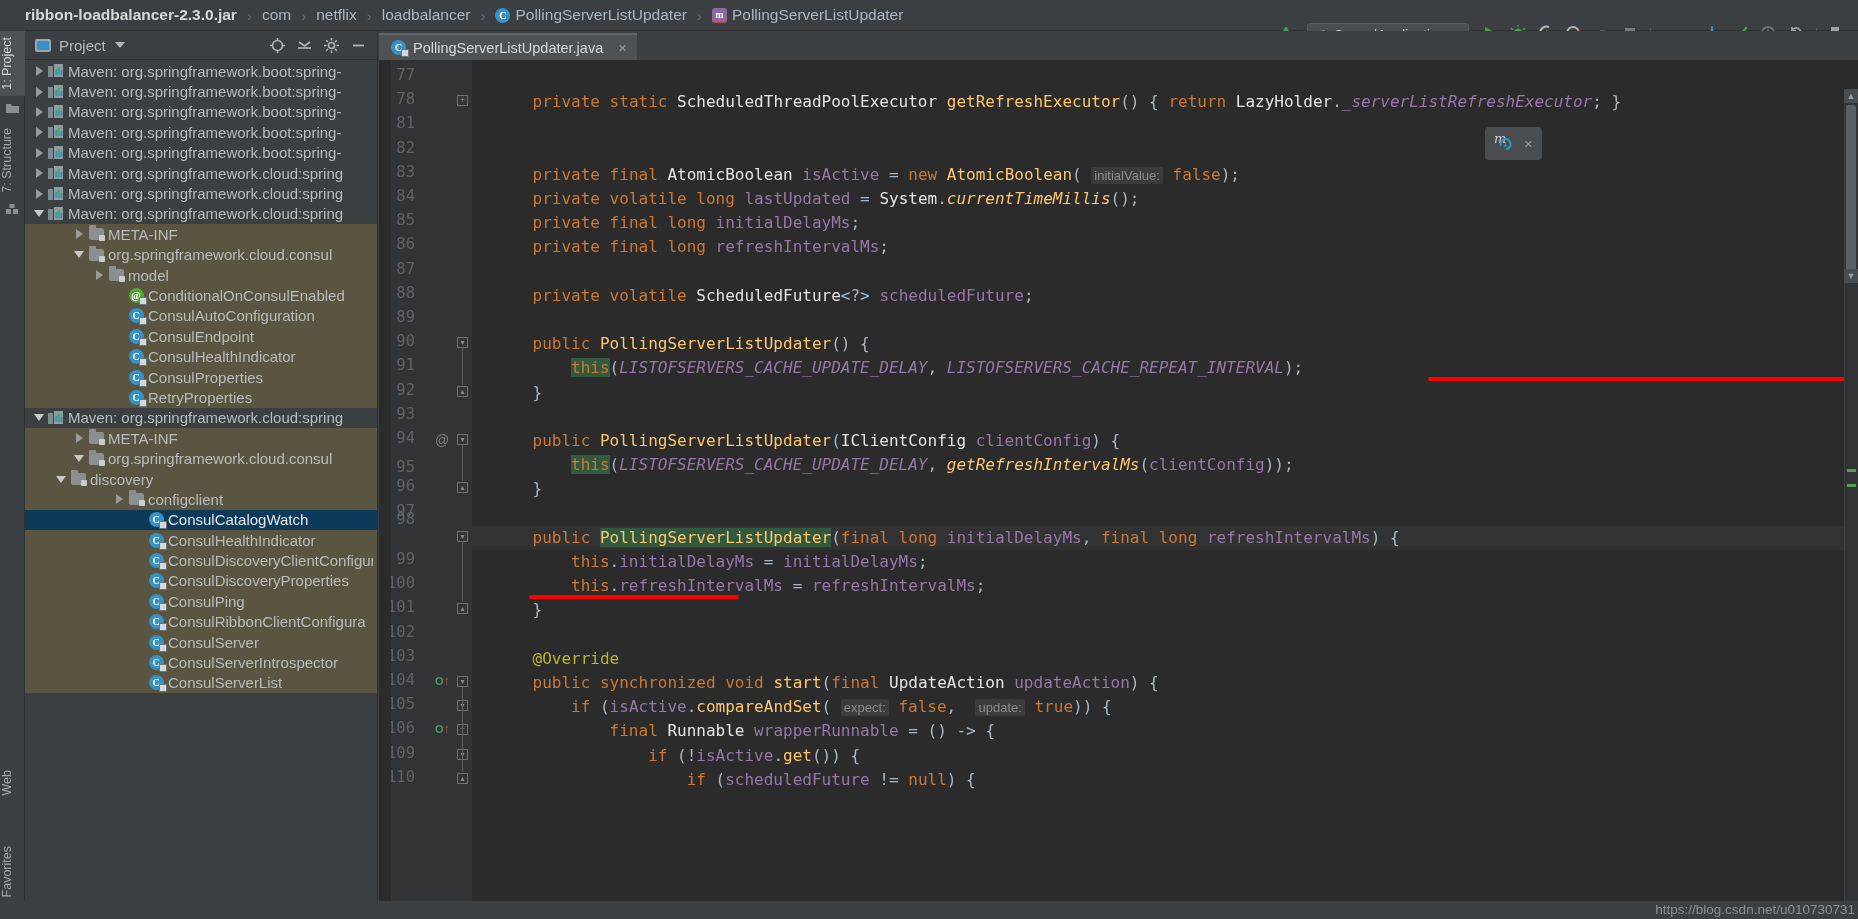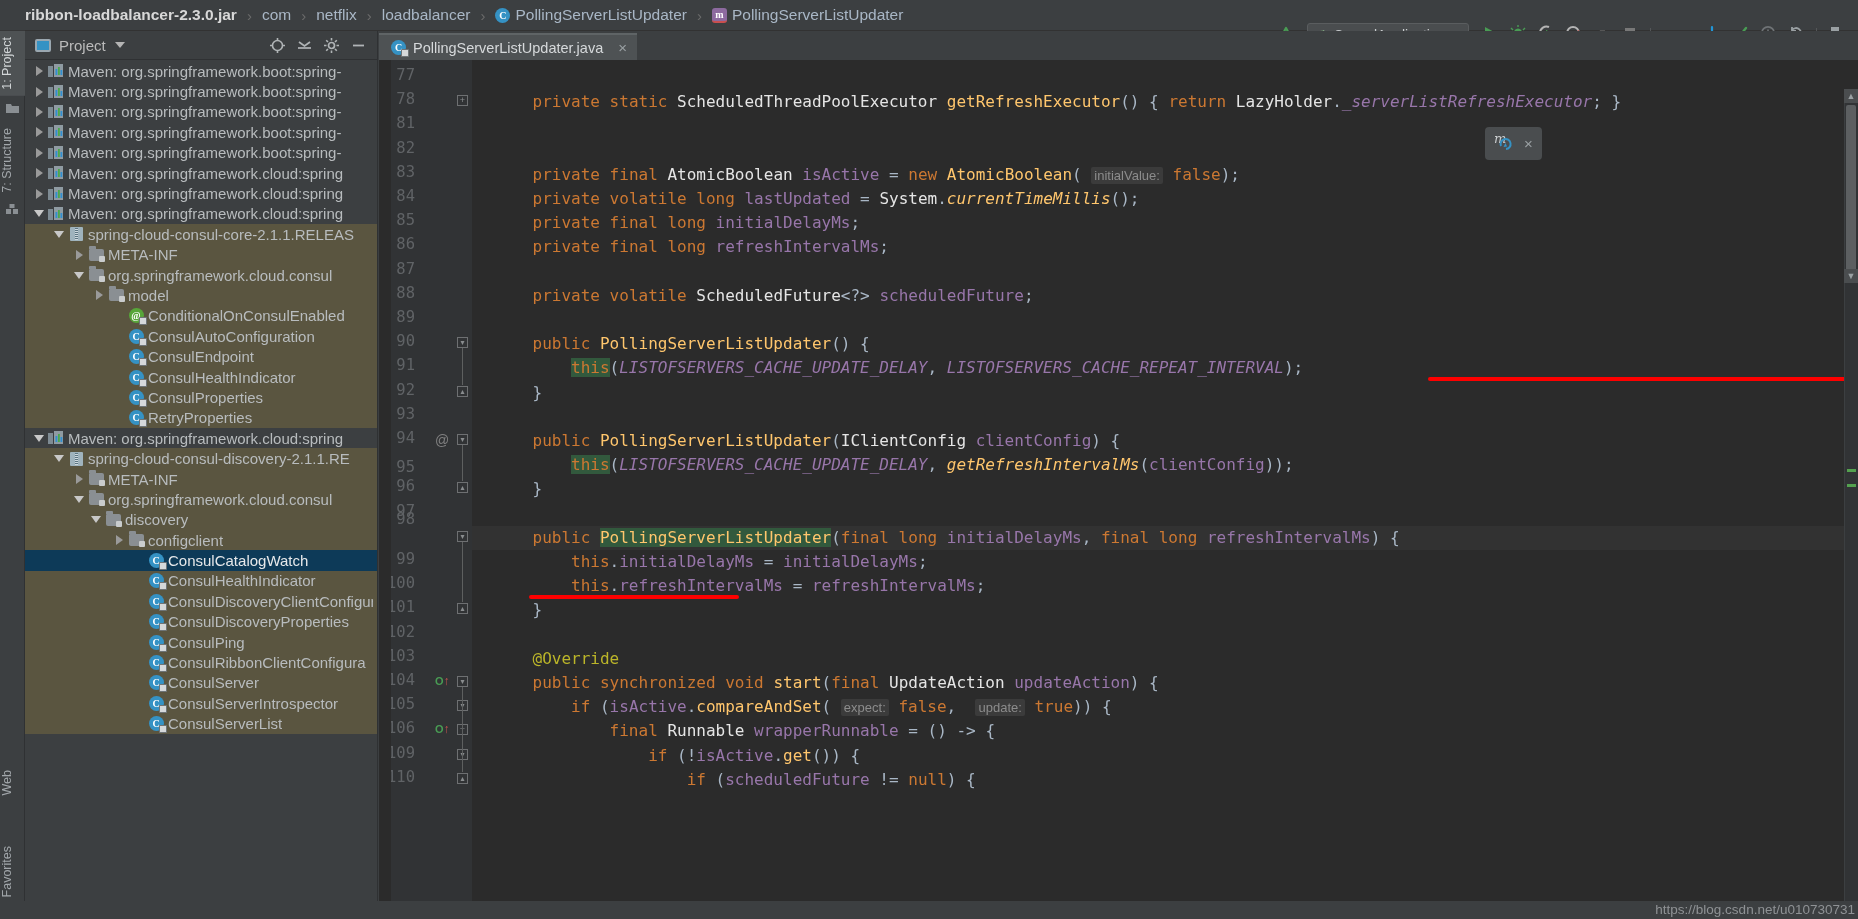--- a/index.html
+++ b/index.html
@@ -470,141 +470,123 @@
             <svg width="16" height="14" viewBox="0 0 16 14">
               <rect x="0" y="2" width="5" height="11" fill="#7e8b93"></rect>
               <rect x="6" y="0" width="9" height="13" fill="#8f9ba2"></rect>
               <rect x="7.5" y="5" width="1.8" height="6" fill="#2f8fd0"></rect>
               <rect x="10" y="3" width="1.8" height="8" fill="#49a94d"></rect>
               <rect x="12.5" y="6" width="1.8" height="5" fill="#2f8fd0"></rect>
             </svg>
           </span>
           <span class="tlabel">Maven: org.springframework.cloud:spring</span>
         </div>
-        <div class="trow shaded" style="padding-left: 26px;">
+        <div class="trow shaded" style="padding-left: 46px;">
+          <span class="tw">
+            <span class="arrow-r"></span>
+          </span>
+          <span class="ti">
+            <span class="ic-folder"></span>
+          </span>
+          <span class="tlabel">META-INF</span>
+        </div>
+        <div class="trow shaded" style="padding-left: 46px;">
           <span class="tw">
             <span class="arrow-d"></span>
           </span>
           <span class="ti">
-            <span class="ic-jar"></span>
-          </span>
-          <span class="tlabel">spring-cloud-consul-core-2.1.1.RELEAS</span>
+            <span class="ic-folder"></span>
+          </span>
+          <span class="tlabel">org.springframework.cloud.consul</span>
+        </div>
+        <div class="trow shaded" style="padding-left: 66px;">
+          <span class="tw">
+            <span class="arrow-r"></span>
+          </span>
+          <span class="ti">
+            <span class="ic-folder"></span>
+          </span>
+          <span class="tlabel">model</span>
+        </div>
+        <div class="trow shaded" style="padding-left: 86px;">
+          <span class="tw"></span>
+          <span class="ti">
+            <span class="ic-ann lock">@</span>
+          </span>
+          <span class="tlabel">ConditionalOnConsulEnabled</span>
+        </div>
+        <div class="trow shaded" style="padding-left: 86px;">
+          <span class="tw"></span>
+          <span class="ti">
+            <span class="ic-cls lock">C</span>
+          </span>
+          <span class="tlabel">ConsulAutoConfiguration</span>
+        </div>
+        <div class="trow shaded" style="padding-left: 86px;">
+          <span class="tw"></span>
+          <span class="ti">
+            <span class="ic-cls lock">C</span>
+          </span>
+          <span class="tlabel">ConsulEndpoint</span>
+        </div>
+        <div class="trow shaded" style="padding-left: 86px;">
+          <span class="tw"></span>
+          <span class="ti">
+            <span class="ic-cls lock">C</span>
+          </span>
+          <span class="tlabel">ConsulHealthIndicator</span>
+        </div>
+        <div class="trow shaded" style="padding-left: 86px;">
+          <span class="tw"></span>
+          <span class="ti">
+            <span class="ic-cls lock">C</span>
+          </span>
+          <span class="tlabel">ConsulProperties</span>
+        </div>
+        <div class="trow shaded" style="padding-left: 86px;">
+          <span class="tw"></span>
+          <span class="ti">
+            <span class="ic-cls lock">C</span>
+          </span>
+          <span class="tlabel">RetryProperties</span>
+        </div>
+        <div class="trow" style="padding-left: 6px;">
+          <span class="tw">
+            <span class="arrow-d"></span>
+          </span>
+          <span class="ti">
+            <svg width="16" height="14" viewBox="0 0 16 14">
+              <rect x="0" y="2" width="5" height="11" fill="#7e8b93"></rect>
+              <rect x="6" y="0" width="9" height="13" fill="#8f9ba2"></rect>
+              <rect x="7.5" y="5" width="1.8" height="6" fill="#2f8fd0"></rect>
+              <rect x="10" y="3" width="1.8" height="8" fill="#49a94d"></rect>
+              <rect x="12.5" y="6" width="1.8" height="5" fill="#2f8fd0"></rect>
+            </svg>
+          </span>
+          <span class="tlabel">Maven: org.springframework.cloud:spring</span>
         </div>
         <div class="trow shaded" style="padding-left: 46px;">
           <span class="tw">
             <span class="arrow-r"></span>
           </span>
           <span class="ti">
             <span class="ic-folder"></span>
           </span>
           <span class="tlabel">META-INF</span>
         </div>
         <div class="trow shaded" style="padding-left: 46px;">
           <span class="tw">
             <span class="arrow-d"></span>
           </span>
           <span class="ti">
             <span class="ic-folder"></span>
           </span>
           <span class="tlabel">org.springframework.cloud.consul</span>
         </div>
-        <div class="trow shaded" style="padding-left: 66px;">
-          <span class="tw">
-            <span class="arrow-r"></span>
-          </span>
-          <span class="ti">
-            <span class="ic-folder"></span>
-          </span>
-          <span class="tlabel">model</span>
-        </div>
-        <div class="trow shaded" style="padding-left: 86px;">
-          <span class="tw"></span>
-          <span class="ti">
-            <span class="ic-ann lock">@</span>
-          </span>
-          <span class="tlabel">ConditionalOnConsulEnabled</span>
-        </div>
-        <div class="trow shaded" style="padding-left: 86px;">
-          <span class="tw"></span>
-          <span class="ti">
-            <span class="ic-cls lock">C</span>
-          </span>
-          <span class="tlabel">ConsulAutoConfiguration</span>
-        </div>
-        <div class="trow shaded" style="padding-left: 86px;">
-          <span class="tw"></span>
-          <span class="ti">
-            <span class="ic-cls lock">C</span>
-          </span>
-          <span class="tlabel">ConsulEndpoint</span>
-        </div>
-        <div class="trow shaded" style="padding-left: 86px;">
-          <span class="tw"></span>
-          <span class="ti">
-            <span class="ic-cls lock">C</span>
-          </span>
-          <span class="tlabel">ConsulHealthIndicator</span>
-        </div>
-        <div class="trow shaded" style="padding-left: 86px;">
-          <span class="tw"></span>
-          <span class="ti">
-            <span class="ic-cls lock">C</span>
-          </span>
-          <span class="tlabel">ConsulProperties</span>
-        </div>
-        <div class="trow shaded" style="padding-left: 86px;">
-          <span class="tw"></span>
-          <span class="ti">
-            <span class="ic-cls lock">C</span>
-          </span>
-          <span class="tlabel">RetryProperties</span>
-        </div>
-        <div class="trow" style="padding-left: 6px;">
-          <span class="tw">
-            <span class="arrow-d"></span>
-          </span>
-          <span class="ti">
-            <svg width="16" height="14" viewBox="0 0 16 14">
-              <rect x="0" y="2" width="5" height="11" fill="#7e8b93"></rect>
-              <rect x="6" y="0" width="9" height="13" fill="#8f9ba2"></rect>
-              <rect x="7.5" y="5" width="1.8" height="6" fill="#2f8fd0"></rect>
-              <rect x="10" y="3" width="1.8" height="8" fill="#49a94d"></rect>
-              <rect x="12.5" y="6" width="1.8" height="5" fill="#2f8fd0"></rect>
-            </svg>
-          </span>
-          <span class="tlabel">Maven: org.springframework.cloud:spring</span>
-        </div>
-        <div class="trow shaded" style="padding-left: 26px;">
-          <span class="tw">
-            <span class="arrow-d"></span>
-          </span>
-          <span class="ti">
-            <span class="ic-jar"></span>
-          </span>
-          <span class="tlabel">spring-cloud-consul-discovery-2.1.1.RE</span>
-        </div>
-        <div class="trow shaded" style="padding-left: 46px;">
-          <span class="tw">
-            <span class="arrow-r"></span>
-          </span>
-          <span class="ti">
-            <span class="ic-folder"></span>
-          </span>
-          <span class="tlabel">META-INF</span>
-        </div>
-        <div class="trow shaded" style="padding-left: 46px;">
-          <span class="tw">
-            <span class="arrow-d"></span>
-          </span>
-          <span class="ti">
-            <span class="ic-folder"></span>
-          </span>
-          <span class="tlabel">org.springframework.cloud.consul</span>
-        </div>
-        <div class="trow shaded" style="padding-left: 63px;">
+        <div class="trow shaded" style="padding-left: 28px;">
           <span class="tw">
             <span class="arrow-d"></span>
           </span>
           <span class="ti">
             <span class="ic-folder"></span>
           </span>
           <span class="tlabel">discovery</span>
         </div>
         <div class="trow shaded" style="padding-left: 86px;">
           <span class="tw">

